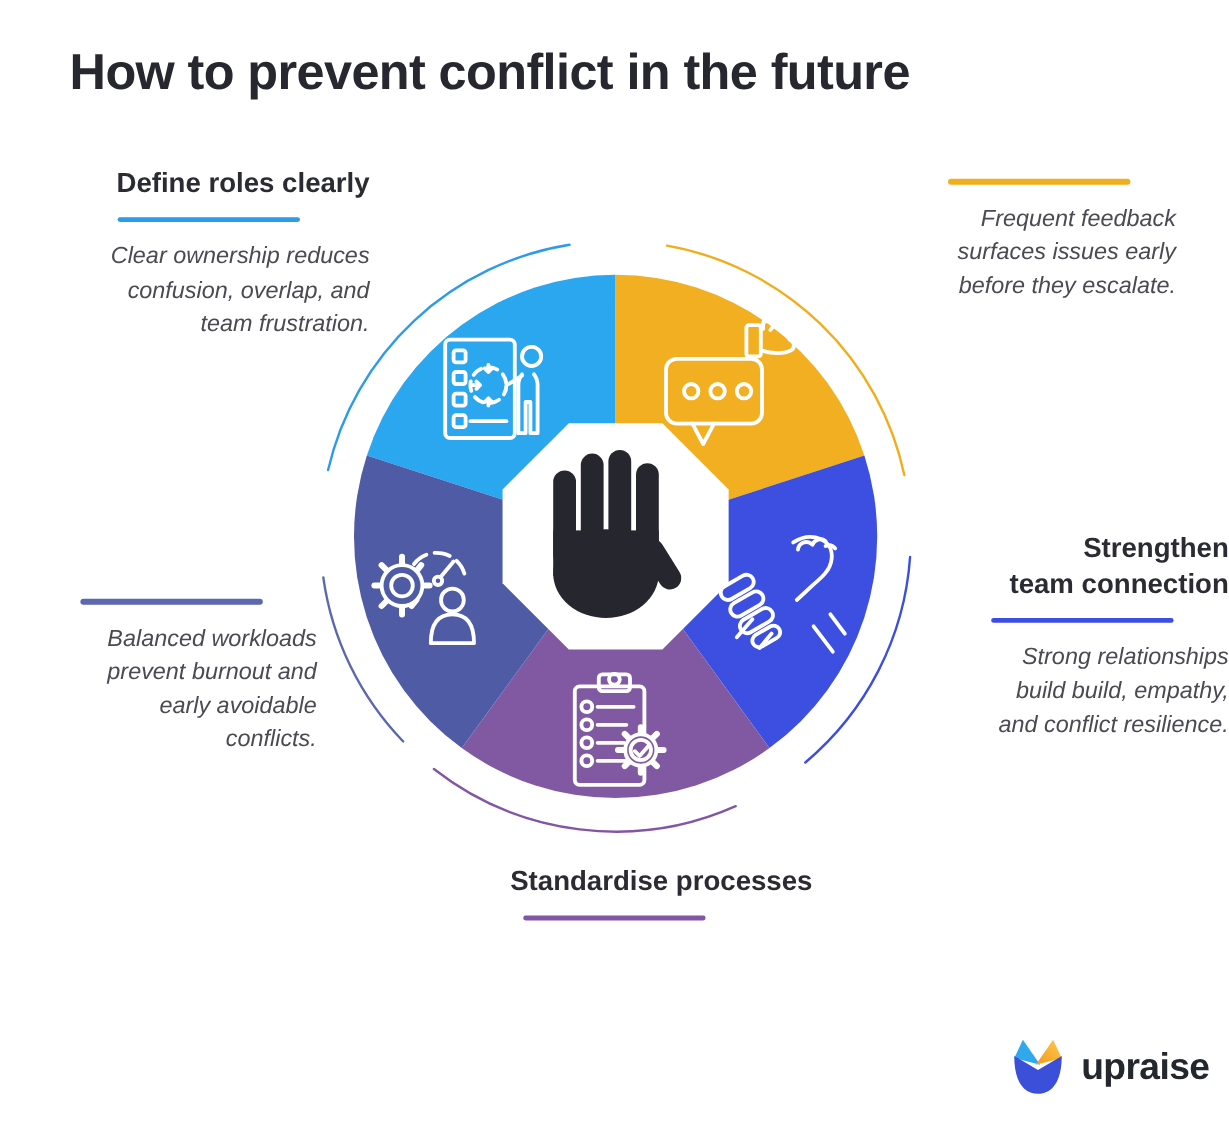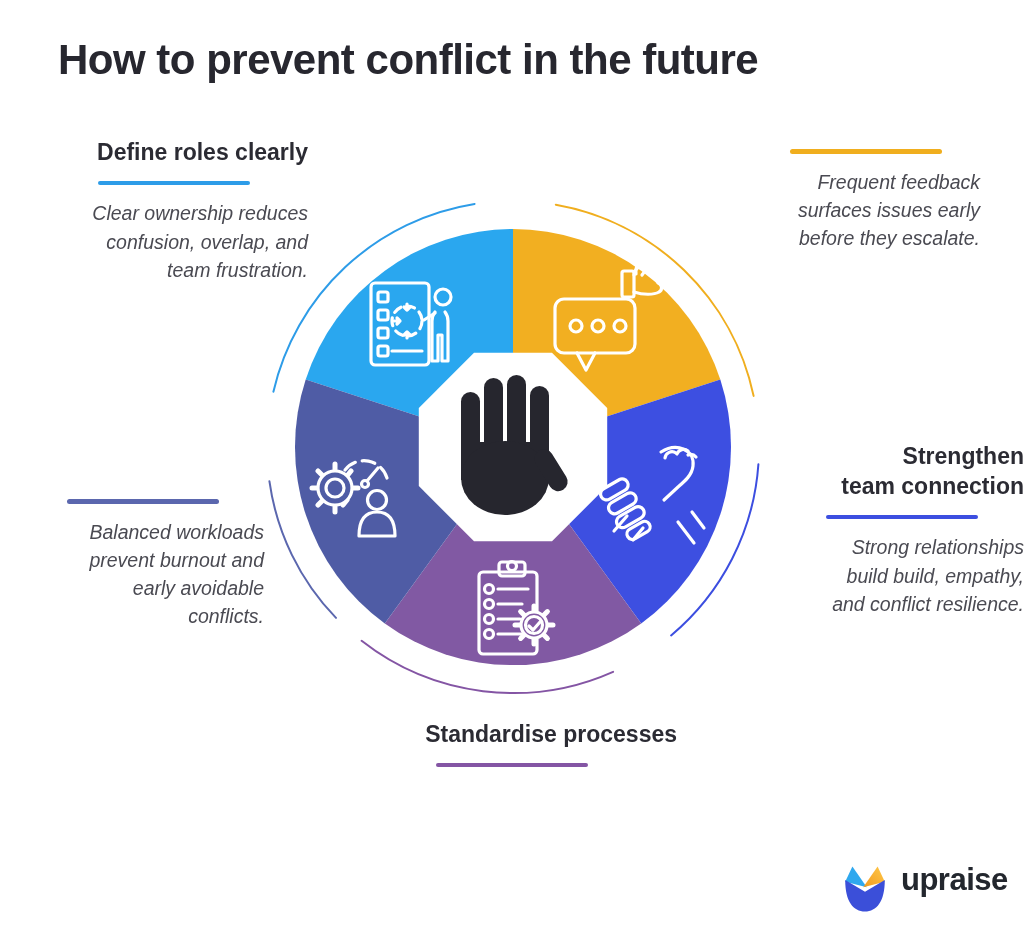--- a/index.html
+++ b/index.html
@@ -23,21 +23,21 @@
     margin:0; font-size:19.5px; color:#4a4a52; line-height:1.45;
     white-space:pre-line; font-weight:400;font-style:italic;
   }
   #callout-define      { left:40px;  top:138px; width:268px; }
   #callout-encourage   { left:752px; top:136px; width:228px; }
   #callout-strengthen  { left:780px; top:442px; width:244px; }
   #callout-monitor     { left:22px;  top:486px; width:242px; }
   #callout-standardise { left:347px; top:720px; width:330px; }
   .wheel { position:absolute; left:233px; top:167px; }
   .icon-stroke { stroke:#ffffff; fill:none; stroke-width:3.2; stroke-linecap:round; stroke-linejoin:round; }
-  .logo { position:absolute; left:838px; top:862px; display:flex; gap:9px; }
+  .logo { position:absolute; left:838px; top:862px; display:flex; align-items:center; gap:9px; }
   .logo svg { width:54px; height:54px; }
   .logo .wordmark { font-size:31px; font-weight:700; color:#23272e; letter-spacing:-0.5px; }
 </style>
 </head>
 <body>
 
 <div class="page">
 
   <h1 class="page-title">How to prevent conflict in the future</h1>
 

